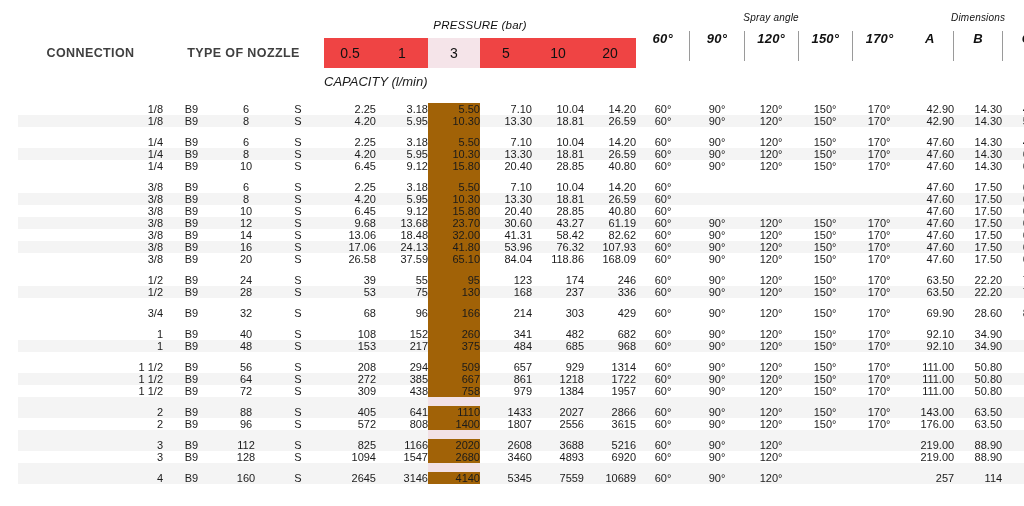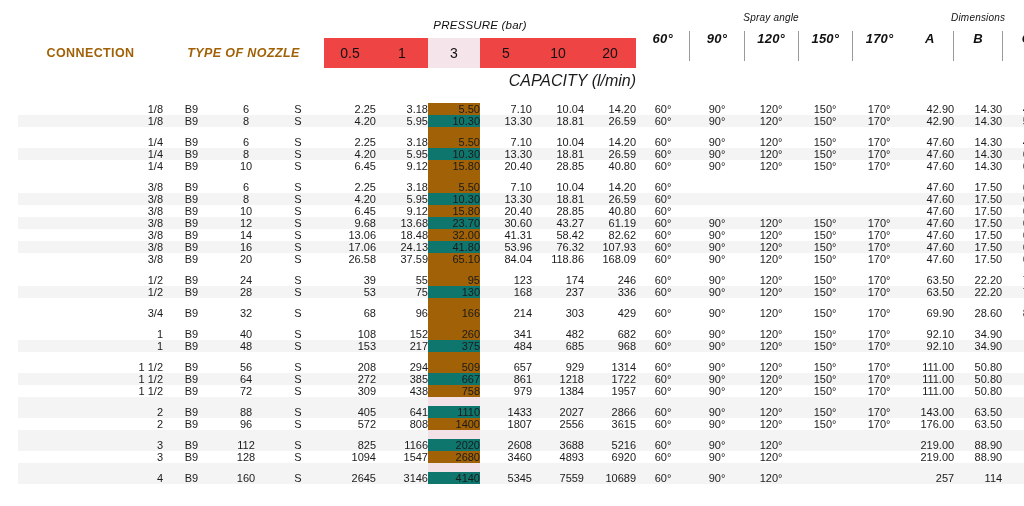--- a/index.html
+++ b/index.html
@@ -72,40 +72,40 @@
     font-size: 14px;
     font-weight: bold;
     height: 30px;
     background: #ef4444;
     color: #111;
   }
   .col-head.hl { background: #f5e4e9; }
   .col-head.plain { background: #ffffff; font-size: 13px; }
 
   .cap-title {
-    font-size: 16px;
+    font-size: 13px;
     font-weight: bold;
     font-style: italic;
-    text-align: right;
+    text-align: left;
     height: 26px;
   }
 
   .big-head {
     text-align: center;
     font-size: 12.5px;
     font-weight: bold;
-    color: #a16207;
+    color: #404040;
     letter-spacing: .4px;
   }
-  .big-head.ital { font-style: italic; }
+  .big-head.ital { }
 
   
   tr.drow { height: 11.6px; }
   tr.drow.stripe td { background: #f4f4f4; }
-  tr.drow.stripe td.hl3 { background: #0f766e; }
+  tr.drow.stripe td.hl3 { background: #a16207; }
 
   tr.gap { height: 9px; }
   tr.gap.stripe td { background: #f4f4f4; }
   tr.gap.stripe td.hl3 { background: #f2e1e6; }
 
   td.hl3 { background: #a16207; }
 
   .c-conn  { text-align: right; font-size: 11px; }
   .c-mid   { text-align: center; font-size: 11px; }
   .c-num   { text-align: right; font-size: 11px; padding-right: 9px; }

